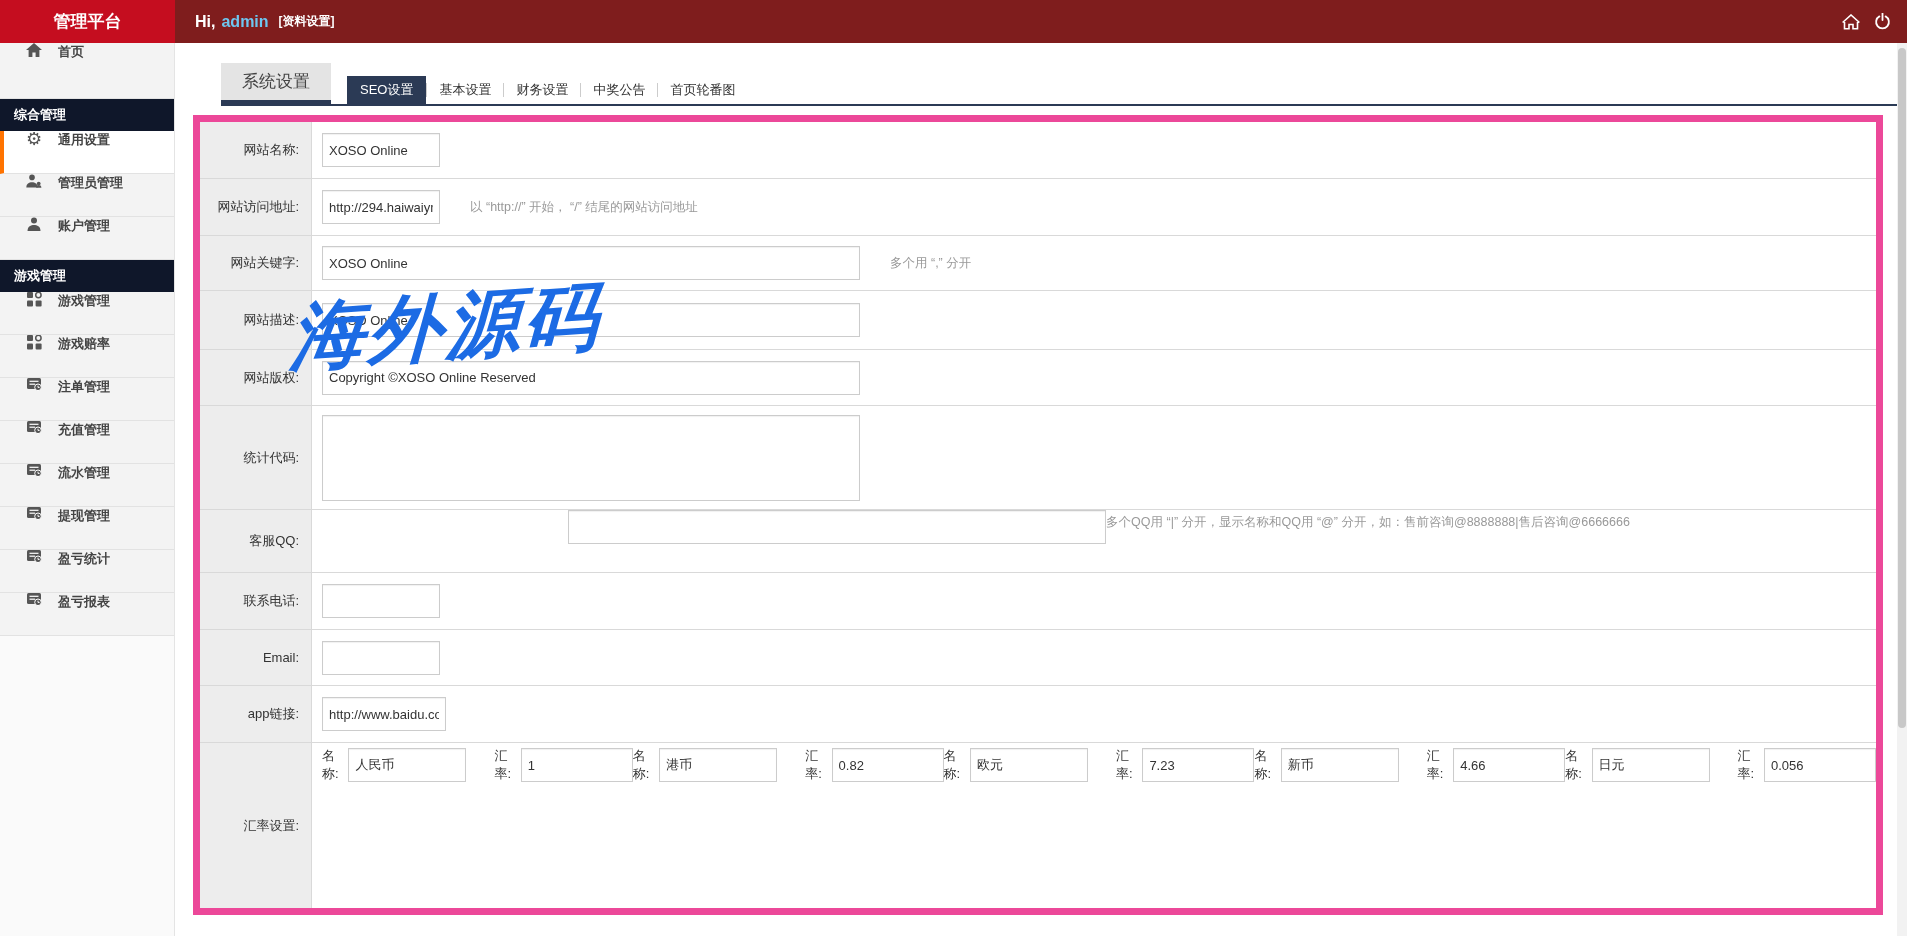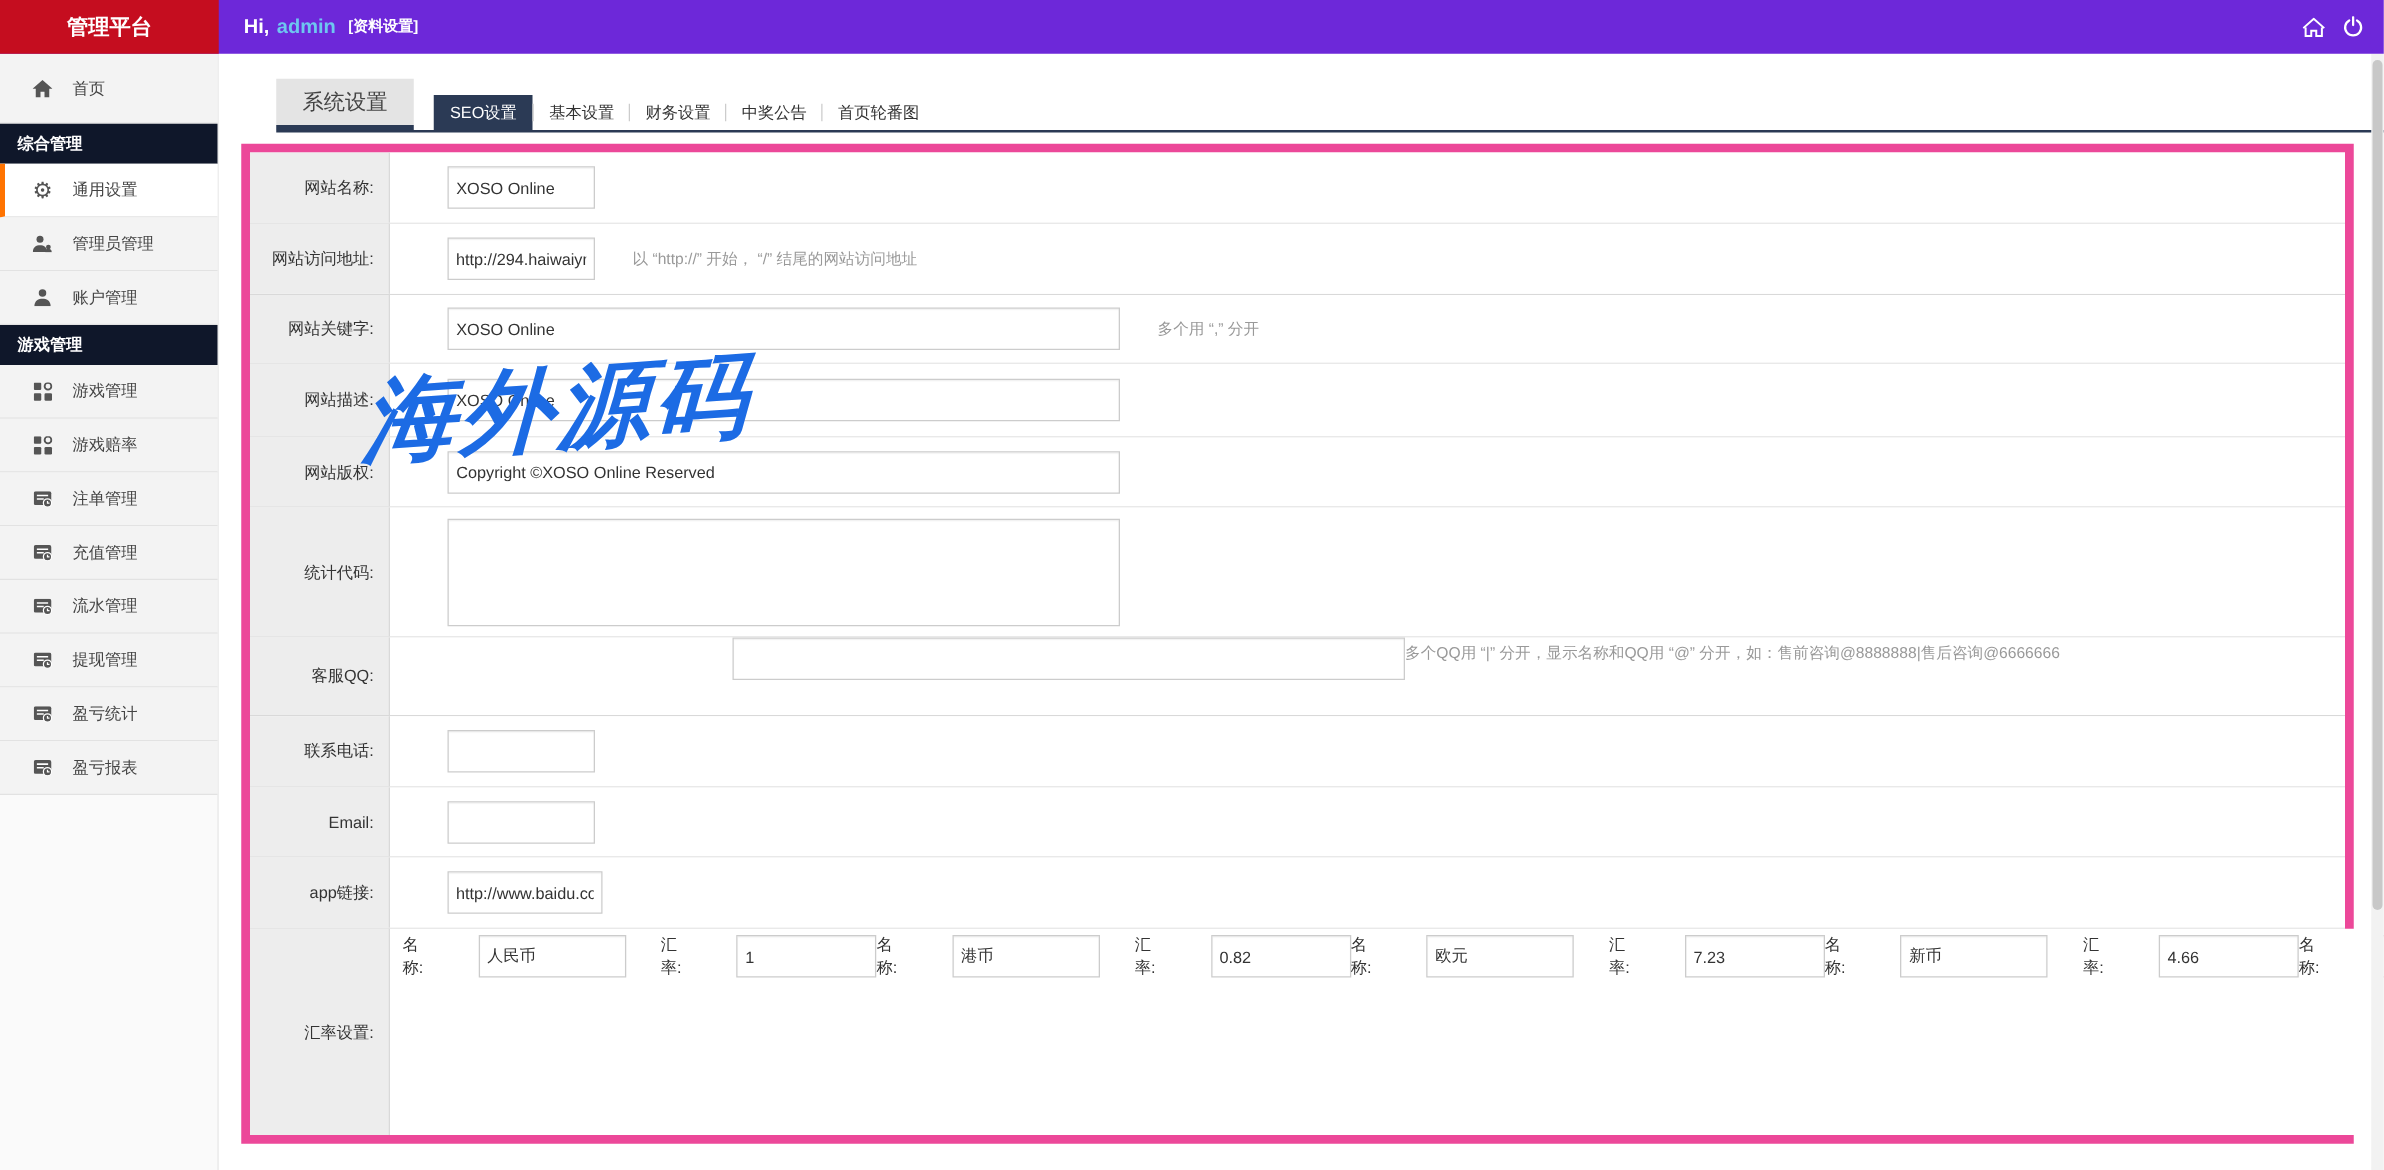--- a/index.html
+++ b/index.html
@@ -1,34 +1,34 @@
 <!DOCTYPE html>
 <html><head>
 <meta charset="utf-8">
 <style>
   * { margin:0; padding:0; box-sizing:border-box; }
   html,body { width:1907px; height:936px; overflow:hidden;
     font-family:"Liberation Sans","DejaVu Sans",sans-serif; background:#fff; }
 
   
   .header { position:absolute; left:0; top:0; width:1907px; height:43px;
-    background:#6d28d9; display:flex; align-items:center; z-index:10; }
+    background:#7f1d1d; display:flex; align-items:center; z-index:10; }
   .brand { width:175px; height:43px; background:#c50d1f; color:#fff;
     font-size:17px; font-weight:bold; display:flex; align-items:center; justify-content:center; }
   .greeting { margin-left:20px; color:#fff; font-size:16px; font-weight:bold; display:flex; align-items:center; }
   .greeting .uname { color:#6ec6f0; margin-left:6px; }
   .greeting .profile { color:#fff; font-size:12px; font-weight:bold; margin-left:10px; text-decoration:none; cursor:pointer; }
   .header-icons { margin-left:auto; margin-right:16px; display:flex; align-items:center; gap:14px; }
   .hicon { display:inline-flex; cursor:pointer; }
 
   
   .sidebar { position:absolute; left:0; top:43px; width:175px; bottom:0;
     background:#fafafa; border-right:1px solid #e4e4e4; }
-  .s-item { height:43px; display:flex; align-items:center; background:#f3f3f3;
-    border-bottom:1px solid #e2e2e2; cursor:pointer; padding-left:24px; }
+  .s-item { height:43px; display:flex; background:#f3f3f3;
+    border-bottom:1px solid #e2e2e2; cursor:pointer; padding-left:24px;font-weight:bold; }
   .s-item.first { height:56px; }
   .s-item.active { background:#fff; border-left:4px solid #ff7300; padding-left:20px; }
   .s-ico { width:20px; display:inline-flex; justify-content:center; }
   .s-ico.gear { font-size:18px; color:#555; line-height:16px; }
   .s-label { margin-left:14px; font-size:13px; color:#444; }
   .s-section { height:32px; background:#0f172a; color:#fff; font-size:13px;
     font-weight:bold; display:flex; align-items:center; padding-left:14px; }
 
   
   .main { position:absolute; left:175px; top:43px; right:0; bottom:0; background:#fff; padding-left:18px; }
@@ -47,21 +47,21 @@
   .f-row { display:flex; border-bottom:1px solid #d9d9d9; }
   .f-row:last-child { border-bottom:none; }
   .f-label { width:112px; background:#ededed; border-right:1px solid #d9d9d9;
     display:flex; align-items:center; justify-content:flex-end; padding-right:12px;
     font-size:13px; color:#333; flex-shrink:0; }
   .f-value { flex:1; display:flex; align-items:center; padding-left:10px; background:#fff; }
   .f-value.col { flex-direction:row; align-items:flex-start; justify-content:center; }
 
   .inp { height:24px; border:1px solid #ccc; font-size:13px; color:#333; padding:16px 6px;
     box-shadow:inset 0 1px 1px rgba(0,0,0,.06); outline:none; background:#fff;
-    font-family:"Liberation Sans","DejaVu Sans",sans-serif;margin-left:36px; }
+    font-family:"Liberation Sans","DejaVu Sans",sans-serif; }
   .w118 { width:118px; } .w112 { width:112px; } .w538 { width:538px; }
   .hint { font-size:12.5px; color:#999; margin-left:30px; }
   .hint.below { margin-left:0; margin-top:4px; }
   textarea.inp { width:538px; height:86px; resize:none; }
 
   .rate-line { display:flex; align-items:center; margin:4px 0; }
   .rate-line .rl { font-size:13px; color:#333; margin-right:8px; }
   .rate-line .rl2 { margin-left:28px; }
 
   .submit-btn { margin:22px 0 0 4px; background:#e6e6e6; border:1px solid #adadad;

